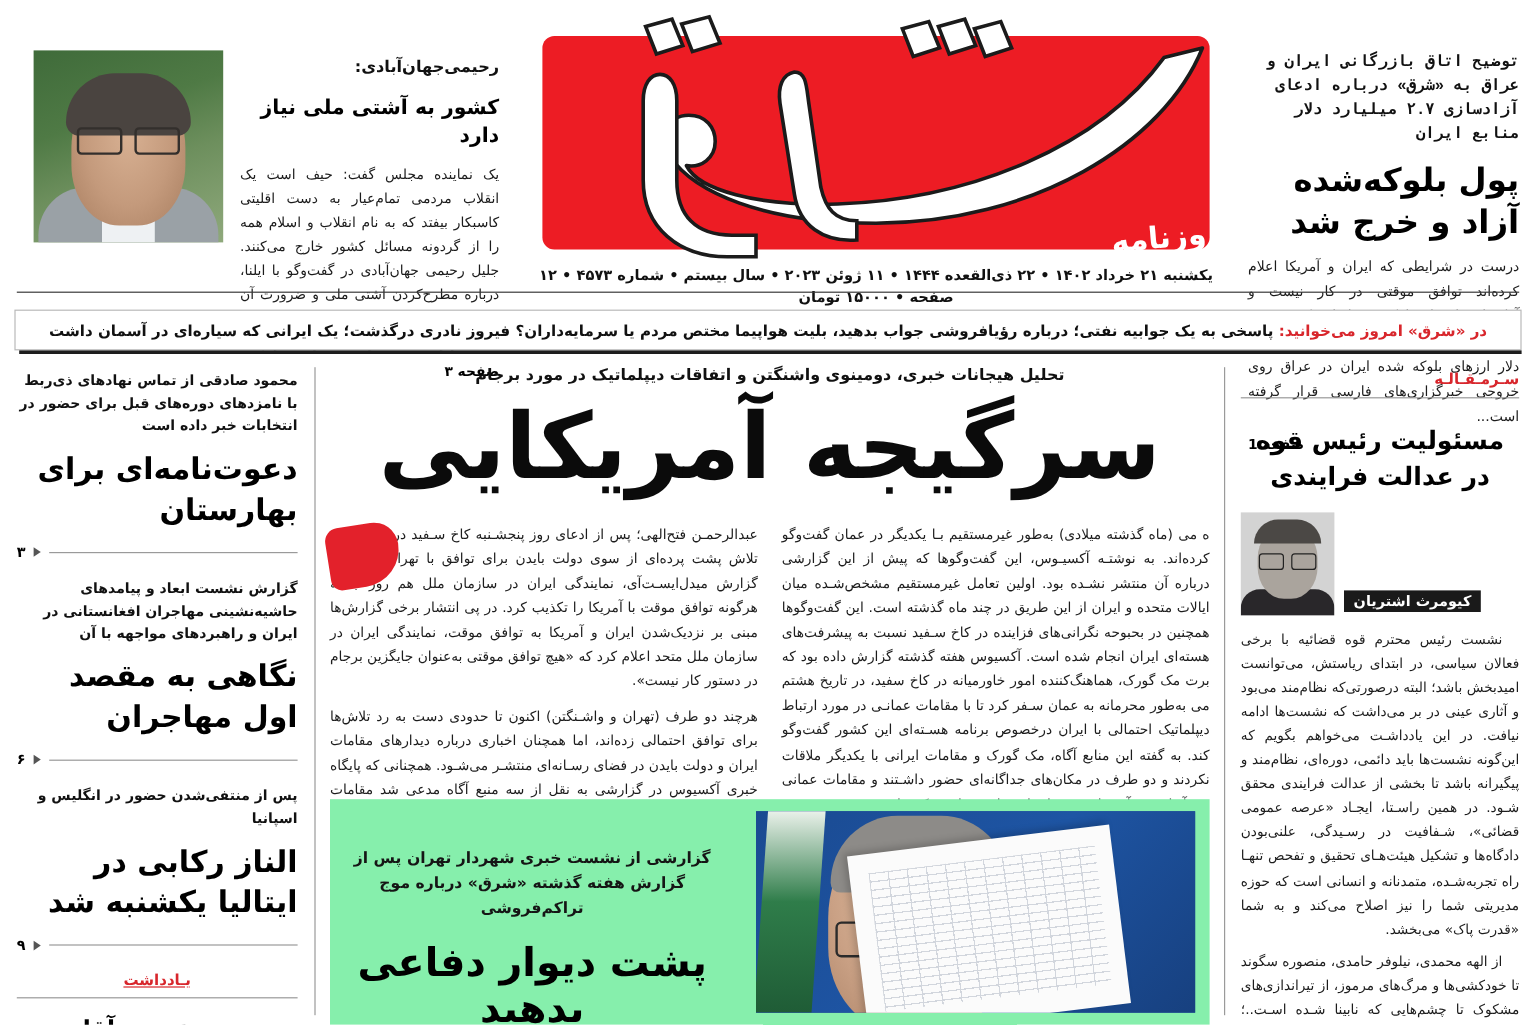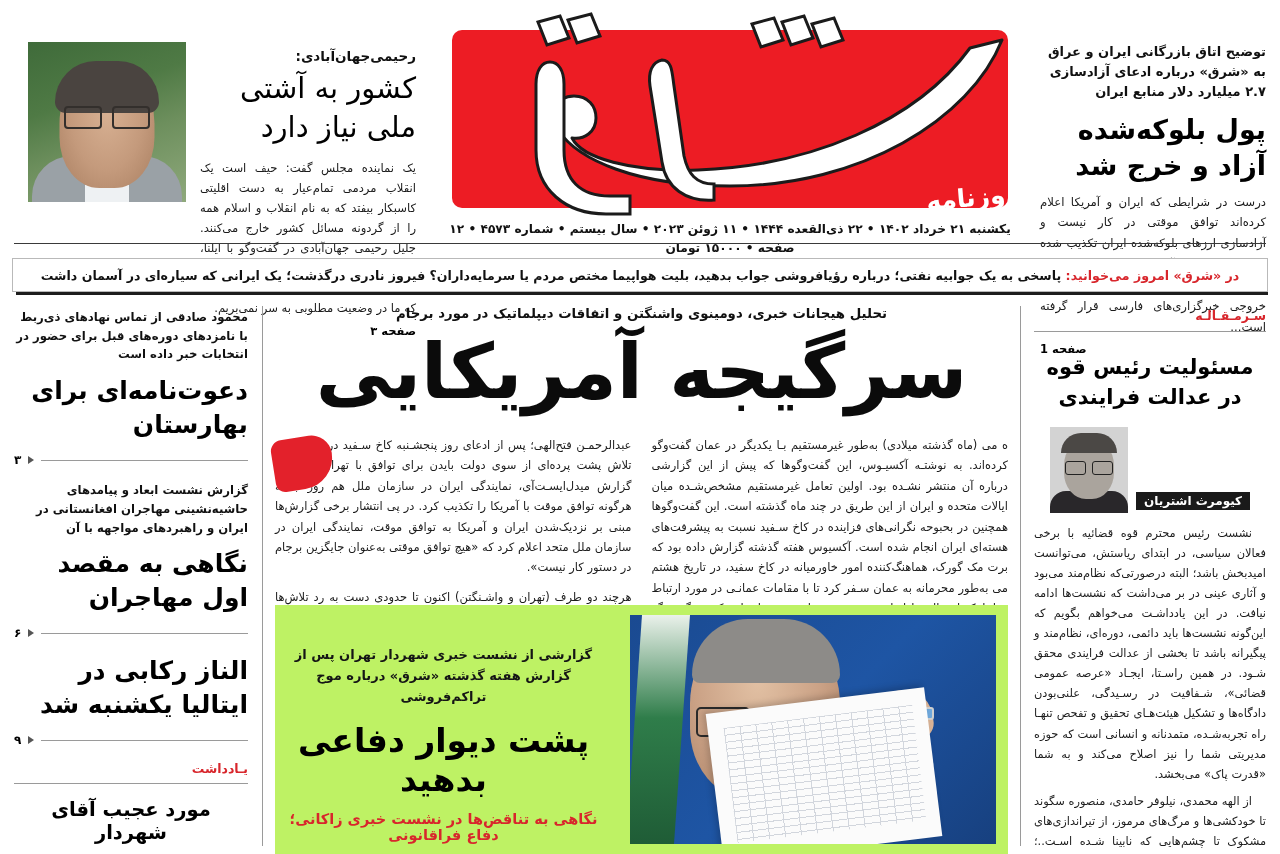--- a/index.html
+++ b/index.html
@@ -24,33 +24,33 @@
      background: radial-gradient(ellipse at 50% 35%, #d8b193 0%, #c49a7c 55%, #a97f61 100%);
   }
   .teaser-photo .hair { position:absolute; left:50%; top:12%; transform:translateX(-50%); width:104px; height:52px; border-radius:52px 52px 14px 14px; background:#4a4440; }
   .teaser-photo .glass { position:absolute; left:50%; top:40%; transform:translateX(-50%); width:86px; height:20px; }
   .teaser-photo .glass:before, .teaser-photo .glass:after{ content:""; position:absolute; top:0; width:34px; height:19px; border:2px solid #332f2c; border-radius:4px; }
   .teaser-photo .glass:before{ left:0;} .teaser-photo .glass:after{ right:0;}
   .teaser-photo .suit { position:absolute; left:50%; bottom:0; transform:translateX(-50%); width:150px; height:46px; background:#9aa1a6; border-radius:40px 40px 0 0; }
   .teaser-photo .shirt { position:absolute; left:50%; bottom:0; transform:translateX(-50%); width:44px; height:42px; background:#eef1f3; border-radius:18px 18px 0 0;}
   .teaser-body { flex:1; text-align:right; padding-top:26px; }
   .kicker-sm { font-size:13.5px; font-weight:700; color:#111; line-height:1.5; letter-spacing:-.2px; }
-  .teaser-head { font-size:29px; font-weight:400; color:#000; line-height:1.35; margin-top:3px; letter-spacing:-.5px; }
+  .teaser-head { font-size:17px; font-weight:700; color:#000; line-height:1.35; margin-top:13px; letter-spacing:-.5px; }
   .teaser-text { font-size:11.6px; line-height:1.73; color:#1b1b1b; text-align:justify; margin-top:10px; }
   .pagenum-inline { font-size:11.5px; font-weight:700; color:#000; margin-top:6px; text-align:right; }
 
   
   .masthead { position:absolute; left:430px; top:0; width:600px; height:218px; }
   .mast-red { position:absolute; left:22px; top:30px; width:556px; height:178px; background:#ED1C24; border-radius:10px; }
   .mast-svg { position:absolute; left:0; top:0; width:600px; height:218px; }
   .mast-sub { position:absolute; right:10px; bottom:6px; color:#fff; font-size:25px; font-weight:700; transform:rotate(-5deg); }
 
   
   .teaser-right { position:absolute; right:0; top:0; width:252px; height:218px; padding:42px 14px 0 12px; text-align:right; }
-  .tr-kick { font-size:13px; font-weight:700; line-height:1.55; color:#111; letter-spacing:-.3px;}
+  .tr-kick { font-size:13px; font-weight:700; line-height:1.55; color:#111; letter-spacing:-.3px;font-family:Liberation Mono, monospace;}
   .tr-head { font-size:27px; font-weight:700; color:#000; margin-top:10px; line-height:1.3; letter-spacing:-.6px;}
   .tr-text { font-size:11.7px; line-height:1.78; text-align:justify; margin-top:9px; color:#1b1b1b;}
   .tr-page { font-size:11.5px; font-weight:700; margin-top:5px; text-align:left;}
 
   .rule-thin { position:absolute; left:14px; right:14px; height:1px; background:#3a3a3a; }
 
   
   .ticker-wrap { position:absolute; top:258px; left:12px; width:1256px; height:34px; border:1px solid #b9b9b9; background:#fff; }
   .ticker-inner { width:100%; height:100%; display:flex; align-items:center; justify-content:center; }
   .ticker-txt { font-size:12.6px; font-weight:700; color:#111; white-space:nowrap; letter-spacing:-.1px; }
@@ -62,37 +62,37 @@
   .vrule { position:absolute; width:1px; background:#9a9a9a; }
 
   
   .col-left { position:absolute; left:0; top:0; width:262px; height:552px; padding:6px 14px 0 14px; text-align:right; }
   .lc-kick { font-size:11.7px; font-weight:700; line-height:1.6; color:#111; letter-spacing:-.2px; }
   .lc-head { font-size:25px; font-weight:700; color:#000; line-height:1.34; margin-top:10px; letter-spacing:-.6px;}
   .sep-row { display:flex; align-items:center; gap:7px; margin:12px 0 14px 0; direction:ltr; }
   .sep-num { font-size:12px; font-weight:700; color:#000; }
   .sep-tri { width:0;height:0;border-top:4px solid transparent;border-bottom:4px solid transparent;border-left:6px solid #555;}
   .sep-line { flex:1; height:1px; background:#9a9a9a; }
-  .note-label { color:#D8262C; font-size:12.5px; font-weight:700; margin-top:2px;}
+  .note-label { color:#D8262C; font-size:12.5px; font-weight:700; text-align:center; margin-top:2px;text-decoration:underline;}
   .note-rule { height:1px; background:#9a9a9a; margin:7px 0 14px 0;}
   .note-head { font-size:19.5px; font-weight:700; text-align:center; letter-spacing:-.4px;}
 
   
   .col-center { position:absolute; left:263px; top:0; width:757px; height:552px; padding:4px 12px 0 12px; }
   .cc-kick { font-size:13.3px; font-weight:700; text-align:center; color:#111; letter-spacing:-.3px;}
   .cc-head { font-size:76px; font-weight:700; text-align:center; letter-spacing:-2px; line-height:1.18; margin-top:6px; color:#0b0b0b;}
   .cc-body { display:flex; flex-direction:row-reverse; gap:20px; margin-top:18px; }
   .cc-col { flex:1; font-size:11.5px; line-height:1.78; text-align:justify; color:#1c1c1c;}
   .cc-col p { margin-bottom:9px;}
   .lead-first { position:relative; }
   .red-blob { position:absolute; left:-2px; top:2px; width:60px; height:52px; background:#E3212B; border-radius:12px 22px 34px 10px; transform:rotate(-9deg); float:left; }
   .readmore { font-weight:700; font-size:11.7px; margin-top:4px;}
 
   
-  .cc-bottom { position:absolute; left:12px; right:12px; bottom:0; height:249px; background:#bef264; display:flex; flex-direction:row-reverse; }
+  .cc-bottom { position:absolute; left:12px; right:12px; bottom:0; height:188px; background:#86efac; display:flex; flex-direction:row-reverse; }
   .ccb-text { flex:1; padding:40px 18px 0 10px; text-align:center; }
   .ccb-kick { font-size:13px; font-weight:700; line-height:1.6; letter-spacing:-.25px; color:#151515;}
   .ccb-head { font-size:33px; font-weight:700; margin-top:14px; letter-spacing:-1px; color:#000;}
   .ccb-sub { font-size:14.5px; font-weight:700; color:#D8262C; margin-top:12px; letter-spacing:-.3px;}
   .ccb-photo { width:366px; flex:0 0 366px; margin:10px 12px 10px 10px; position:relative; overflow:hidden; background:#1d4d93; }
   .ph-bg { position:absolute; inset:0; background:linear-gradient(135deg,#1a4a91 0%,#1e55a4 50%,#17407f 100%); }
   .ph-flag { position:absolute; left:4px; top:0; bottom:0; width:48px; background:linear-gradient(180deg,#eaf1ea 0%,#2f7d4a 45%,#1f5c36 100%); transform:skewX(-4deg);}
   .ph-head { position:absolute; left:60px; top:8px; width:150px; height:176px; border-radius:46% 46% 40% 40%; background:radial-gradient(ellipse at 45% 32%, #e2c1a4 0%, #caa185 55%, #a87f63 100%);}
   .ph-hair { position:absolute; left:62px; top:4px; width:148px; height:64px; border-radius:70px 70px 10px 10px; background:#8d8b88;}
   .ph-glass { position:absolute; left:66px; top:92px; width:120px; height:26px;}
@@ -103,21 +103,21 @@
       repeating-linear-gradient(to bottom, #c9ced6 0 1px, transparent 1px 7px),
       repeating-linear-gradient(to right, #c9ced6 0 1px, transparent 1px 16px); opacity:.8;}
   .ph-hand { position:absolute; right:64px; top:76px; width:66px; height:52px; background:#d9b396; border-radius:24px 28px 16px 16px; transform:rotate(-12deg);}
   .ph-ring { position:absolute; right:62px; top:92px; width:16px; height:13px; background:#6fa8dc; border-radius:3px; border:2px solid #cfcfcf;}
 
   
   .col-right { position:absolute; right:0; top:0; width:260px; height:552px; padding:6px 14px 0 14px; text-align:right; }
   .srm-label { color:#D8262C; font-size:12.5px; font-weight:700; letter-spacing:3px; text-align:right; }
   .srm-rule { height:1px; background:#9a9a9a; margin:8px 0 20px 0;}
   .srm-head { font-size:21px; font-weight:700; line-height:1.45; letter-spacing:-.5px; text-align:center;}
-  .srm-author-wrap { display:flex; flex-direction:row-reverse; align-items:flex-end; gap:8px; justify-content:center; margin:14px 0 10px 0;}
+  .srm-author-wrap { display:flex; flex-direction:row-reverse; align-items:flex-end; gap:8px; justify-content:flex-start; margin:14px 0 10px 0;}
   .srm-photo { width:78px; height:86px; flex:0 0 78px; position:relative; background:#d3d3d3; overflow:hidden;}
   .srm-photo .h{position:absolute;left:50%;top:6px;transform:translateX(-50%);width:56px;height:20px;border-radius:28px 28px 0 0;background:#4b4845;}
   .srm-photo .f{position:absolute;left:50%;top:12px;transform:translateX(-50%);width:50px;height:60px;border-radius:44%;background:#aaa49d;}
   .srm-photo .g{position:absolute;left:50%;top:34px;transform:translateX(-50%);width:48px;height:12px;}
   .srm-photo .g:before,.srm-photo .g:after{content:"";position:absolute;top:0;width:19px;height:12px;border:1.8px solid #222;border-radius:3px;}
   .srm-photo .g:before{left:0}.srm-photo .g:after{right:0}
   .srm-photo .b{position:absolute;left:50%;bottom:0;transform:translateX(-50%);width:78px;height:22px;background:#29272a;border-radius:16px 16px 0 0;}
   .srm-tag { background:#1a1a1a; color:#fff; font-size:12px; font-weight:700; padding:2px 8px; white-space:nowrap; margin-bottom:3px;}
   .srm-text { font-size:11.4px; line-height:1.76; text-align:justify; color:#1c1c1c;}
   .srm-text p { margin-bottom:7px; text-indent:14px;}
@@ -209,20 +209,21 @@
         <div class="lc-kick">گزارش نشست ابعاد و پیامدهای حاشیه‌نشینی مهاجران افغانستانی در ایران و راهبردهای مواجهه با آن</div>
         <div class="lc-head">نگاهی به مقصد اول مهاجران</div>
       </div>
       <div class="sep-row">
         <span class="sep-num">۶</span>
         <span class="sep-tri"></span>
         <span class="sep-line"></span>
       </div>
 
       <div>
+        <div class="lc-kick">پس از منتفی‌شدن حضور در انگلیس و اسپانیا</div>
         <div class="lc-head">الناز رکابی در ایتالیا یکشنبه شد</div>
       </div>
       <div class="sep-row">
         <span class="sep-num">۹</span>
         <span class="sep-tri"></span>
         <span class="sep-line"></span>
       </div>
 
       <div>
         <div class="note-label">یـادداشت</div>

